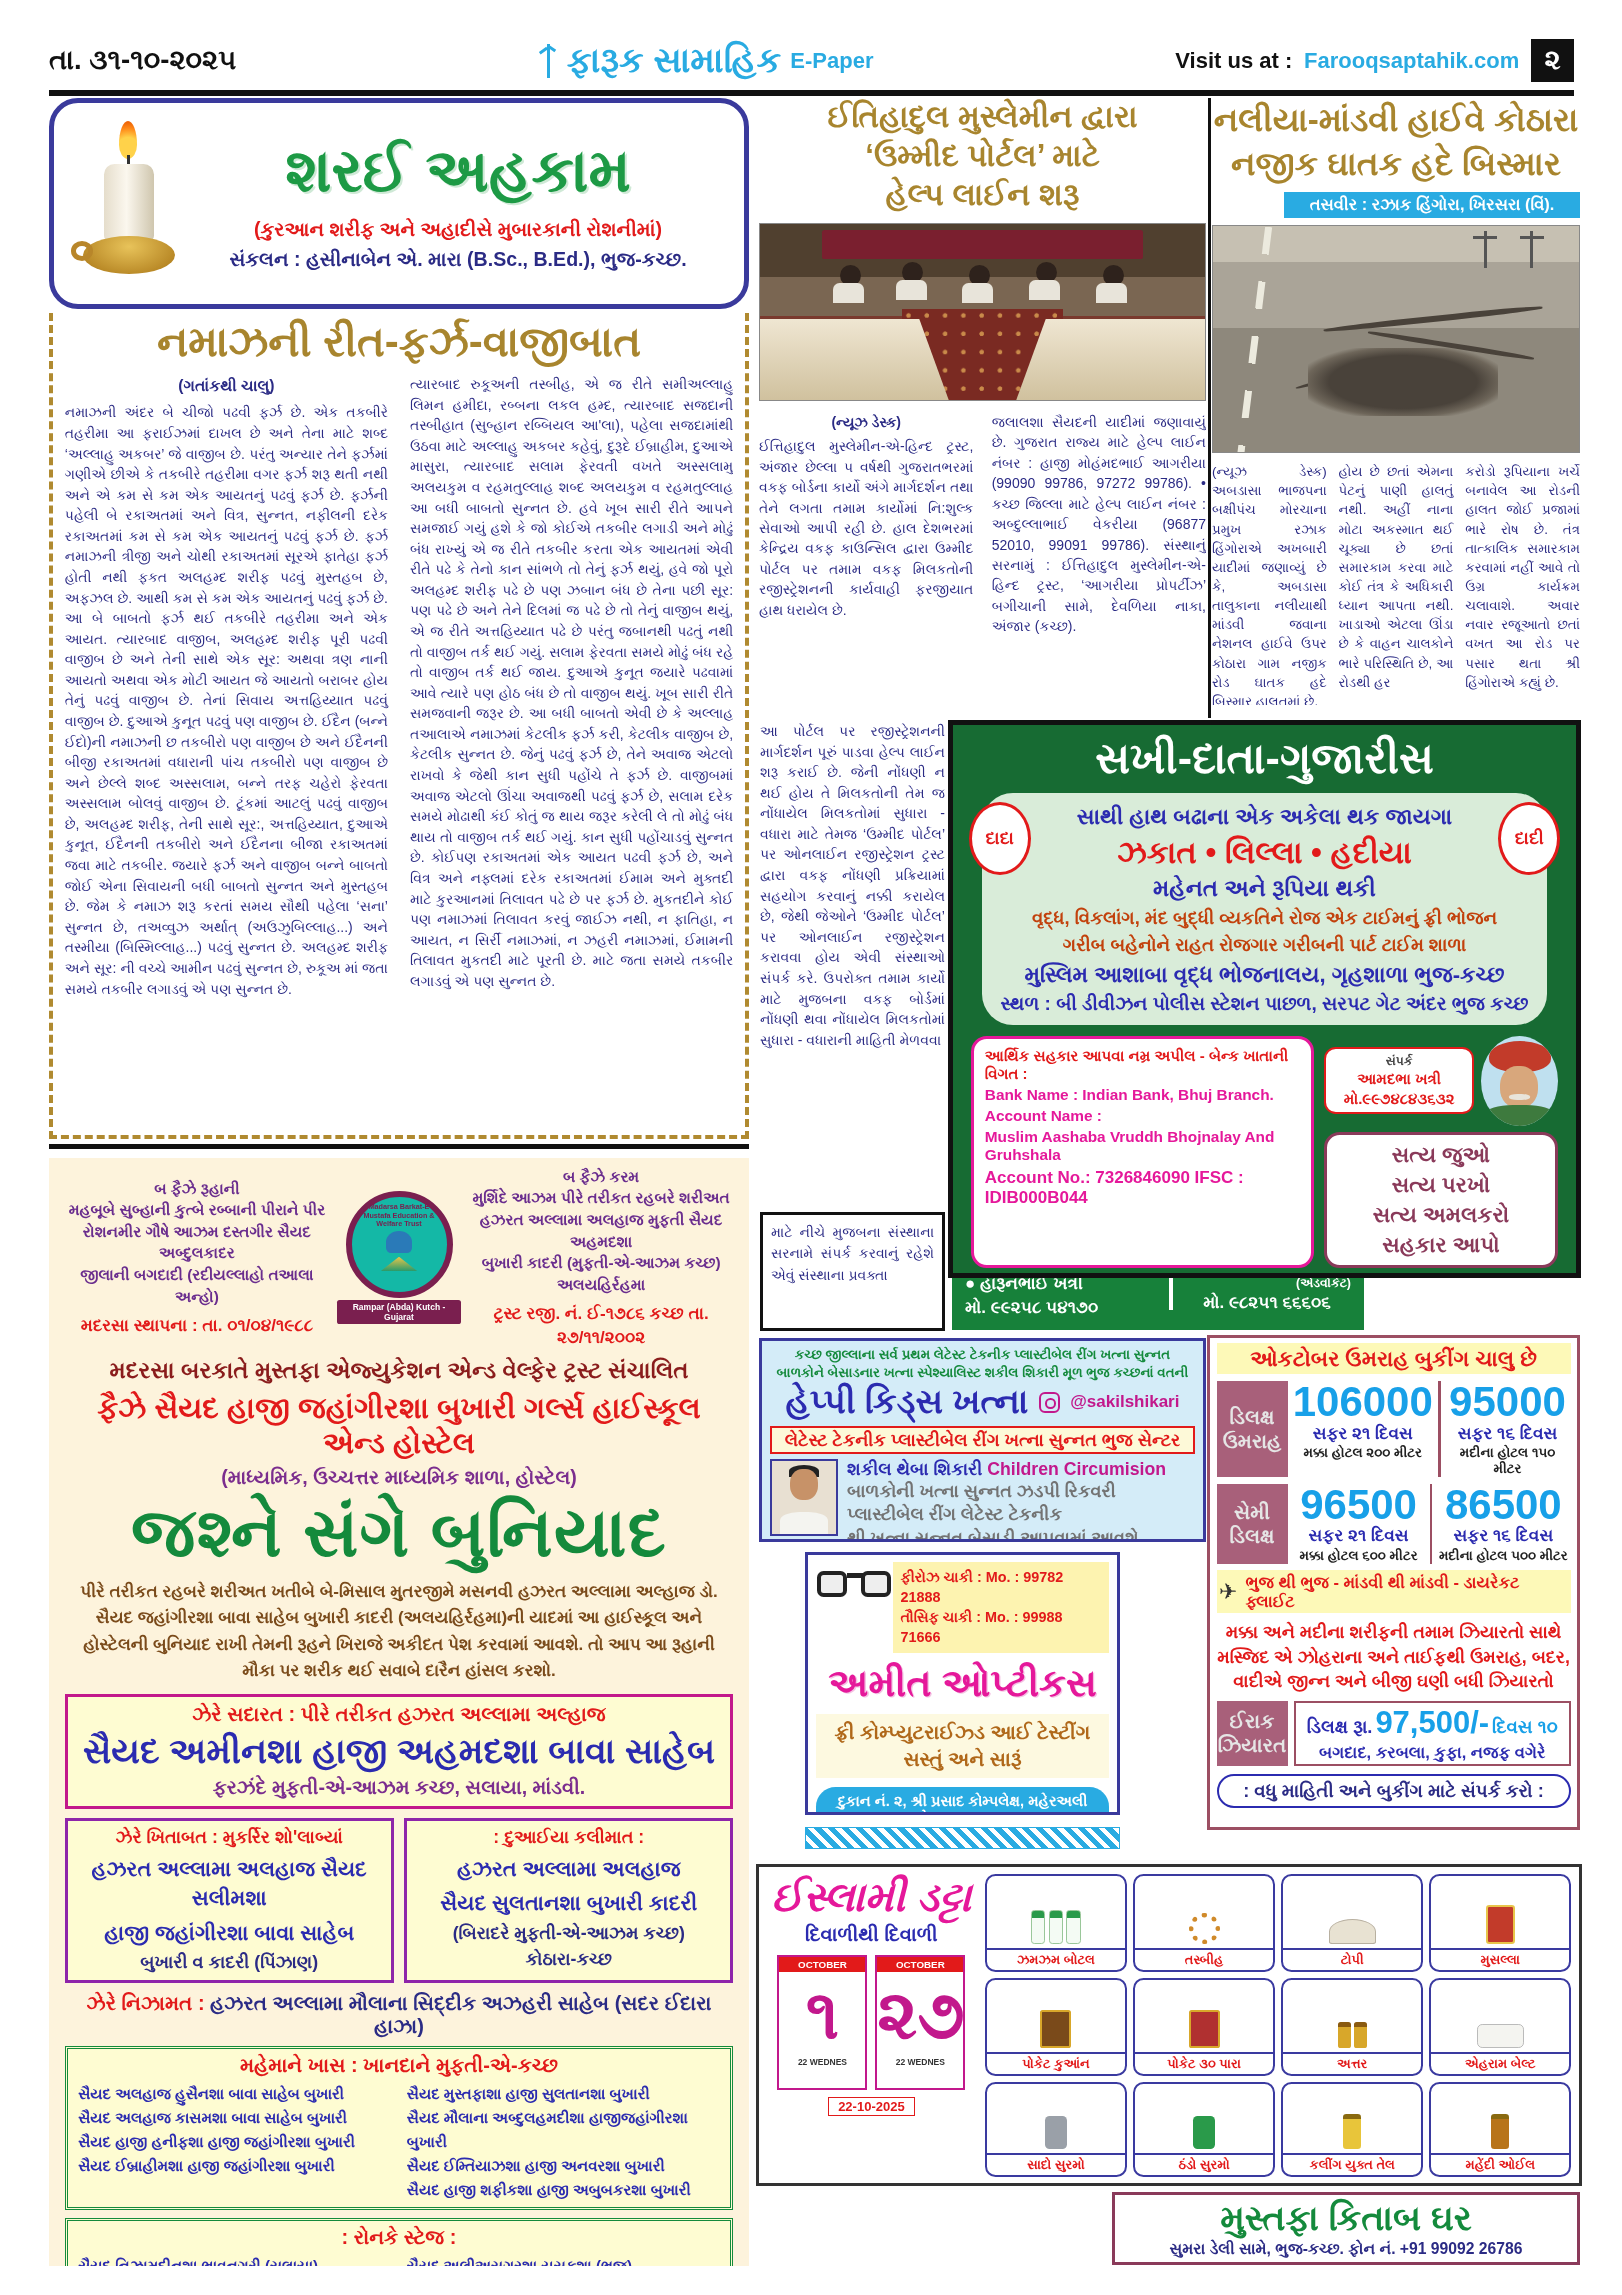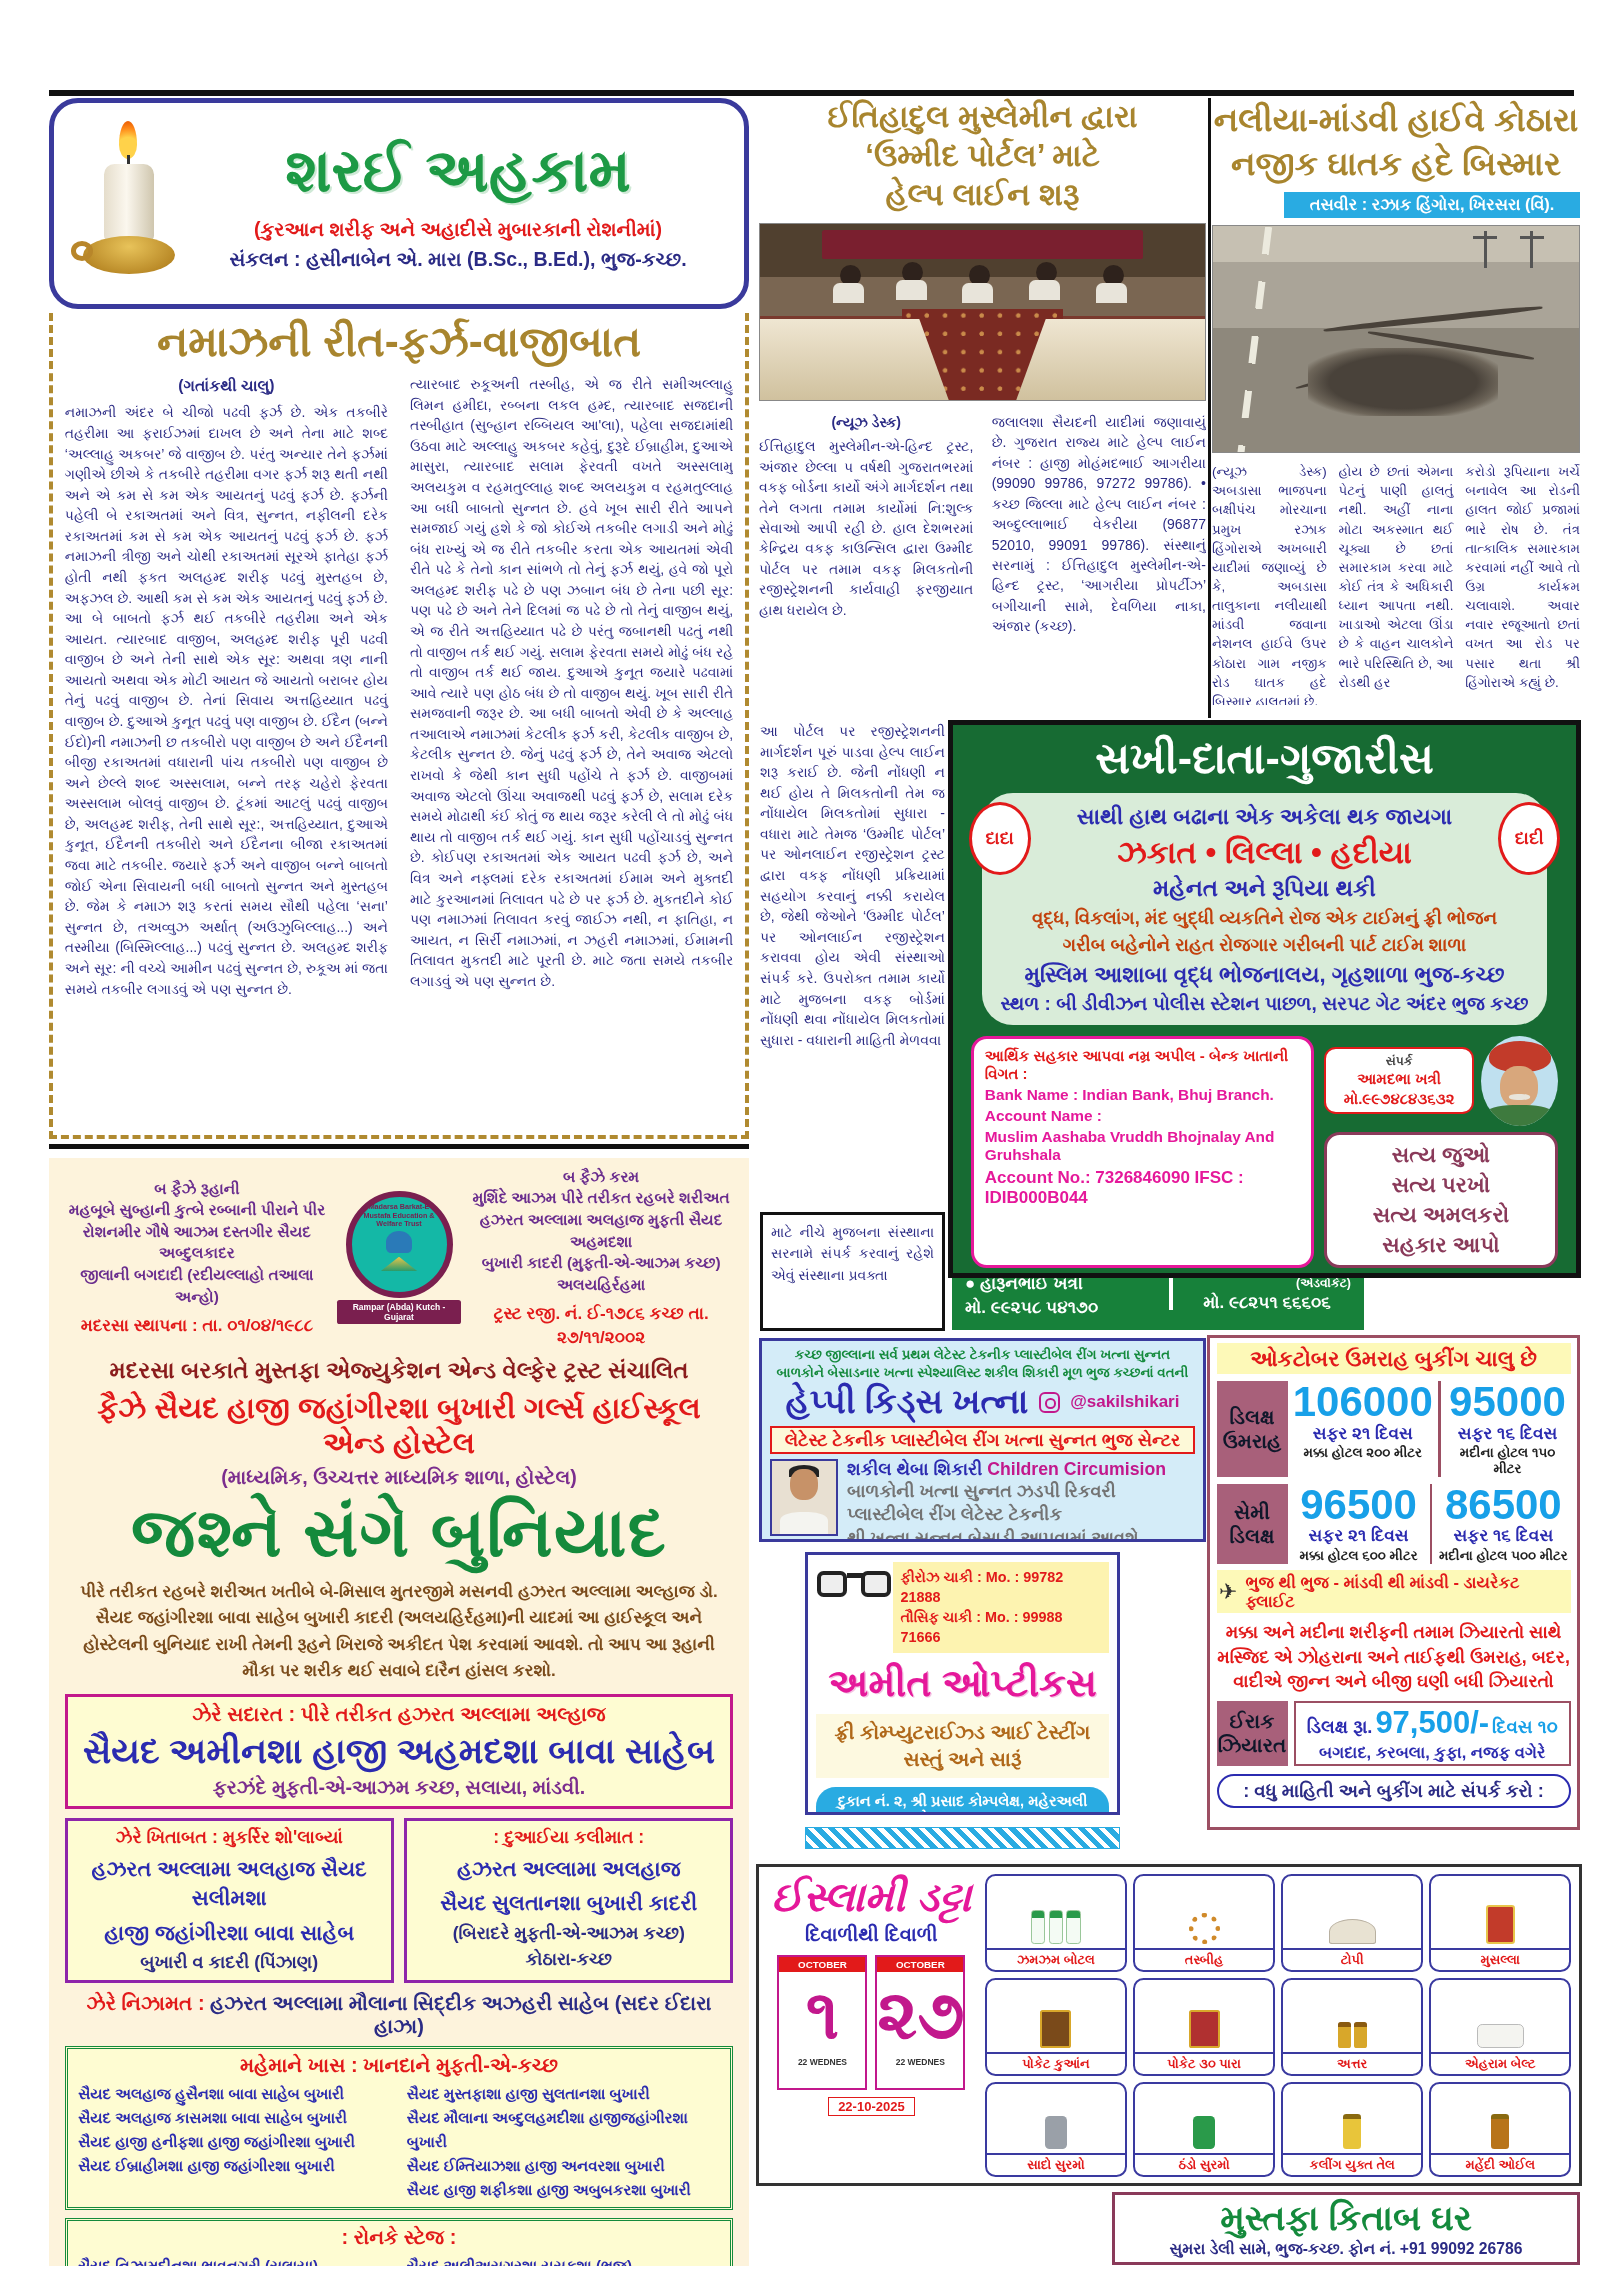--- a/index.html
+++ b/index.html
@@ -129,21 +129,21 @@
 .avatar{width:77px;height:90px;border-radius:50%;background:#bfe0ef;position:relative;overflow:hidden;flex:0 0 auto}
 .turban{position:absolute;top:5.2px;left:7.9px;width:62px;height:31px;background:#c23b2a;border-radius:50% 50% 42% 42%}
 .face{position:absolute;top:30px;left:19.6px;width:38px;height:42px;background:#d8a77c;border-radius:45%}
 .stash{position:absolute;top:58px;left:28px;width:21px;height:6.5px;background:#e8e4da;border-radius:40%}
 .shirt{position:absolute;bottom:0;left:5.2px;width:67px;height:21px;background:#3e7a3e;border-radius:40% 40% 0 0}
 .satya{background:#fff;border:3.3px solid #8a3a5a;border-radius:15.7px;text-align:center;color:#8a3a5a;font-weight:bold;font-size:21.6px;padding:5.2px;line-height:1.38}
 
 .umrah{position:absolute;left:1207px;top:1335px;width:373px;height:495px;border:3.9px solid #9c4f63;background:#fff;padding:5.2px 6.5px;overflow:hidden}
 .um-title{background:#fdf9b8;color:#e21a1a;font-size:21.6px;font-weight:bold;text-align:center;padding:2.6px}
 .um-row{display:flex;align-items:stretch;margin-top:6.5px;gap:3.9px}
-.um-label{width:71px;background:#a8607a;color:#0f172a;font-weight:bold;font-size:20px;display:flex;flex-direction:column;align-items:center;justify-content:center;line-height:1.2;text-align:left}
+.um-label{width:71px;background:#a8607a;color:#e5e5e5;font-weight:bold;font-size:20px;display:flex;flex-direction:column;align-items:center;justify-content:center;line-height:1.2;text-align:left}
 .um-cell{flex:1;text-align:center;padding:0 1.3px}
 .um-price{color:#18a0e8;font-size:42px;font-weight:bold;line-height:1.02}
 .um-days{color:#2b2bb0;font-size:17px;font-weight:bold}
 .um-note{color:#222;font-size:13.4px;font-weight:bold;margin-top:1.3px}
 .um-vdiv{width:2.6px;background:#9c4f63}
 .um-flight{background:#fdf9b8;display:flex;align-items:center;gap:7.9px;justify-content:center;color:#e21a1a;font-size:16.4px;font-weight:bold;margin-top:6.5px;padding:2.6px}
 .plane{font-size:22px;color:#333;font-weight:normal}
 .um-red{color:#e21a1a;font-size:17.7px;font-weight:bold;text-align:center;line-height:1.4;margin-top:6.5px}
 .um-iraq{display:flex;gap:6.5px;margin-top:6.5px}
 .iraq-box{flex:1;border:2.6px solid #9c4f63;text-align:center;padding:2.6px 1.3px}
@@ -212,20 +212,37 @@
 
 .mustafa{position:absolute;left:1112px;top:2192px;width:468px;height:73px;border:3.3px solid #8a3a5a;background:#fff;text-align:center;padding:2.6px;overflow:hidden}
 .mu-title{color:#148a3c;font-size:35px;font-weight:bold}
 .mu-addr{color:#2b2b85;font-size:15.7px;font-weight:bold;margin-top:1.3px}
 </style>
 </head>
 <body>
 
 <div class="page">
 
+  <div class="header">
+    <div class="h-date">તા. ૩૧-૧૦-૨૦૨૫</div>
+    <div class="h-brand">
+      <div class="plant">
+          <i class="st"></i>
+          <i class="l1"></i>
+          <i class="l2"></i>
+        </div>
+      <span class="brand-guj">ફારૂક સામાહિક</span>
+      <span class="brand-en">E-Paper</span>
+    </div>
+    <div class="h-right">
+      <span class="visit">Visit us at :</span>
+      <a class="site" href="#">Farooqsaptahik.com</a>
+      <div class="pageno">૨</div>
+    </div>
+  </div>
   <div class="rule" style="left:49px;top:90px;width:1525px;height:5.9px"></div>
 
   <div class="sharai">
     <div class="candle">
       <div class="flame"></div>
         <div class="wick"></div>
         <div class="wax"></div>
         <div class="holder"></div>
         <div class="handle"></div>
     </div>

